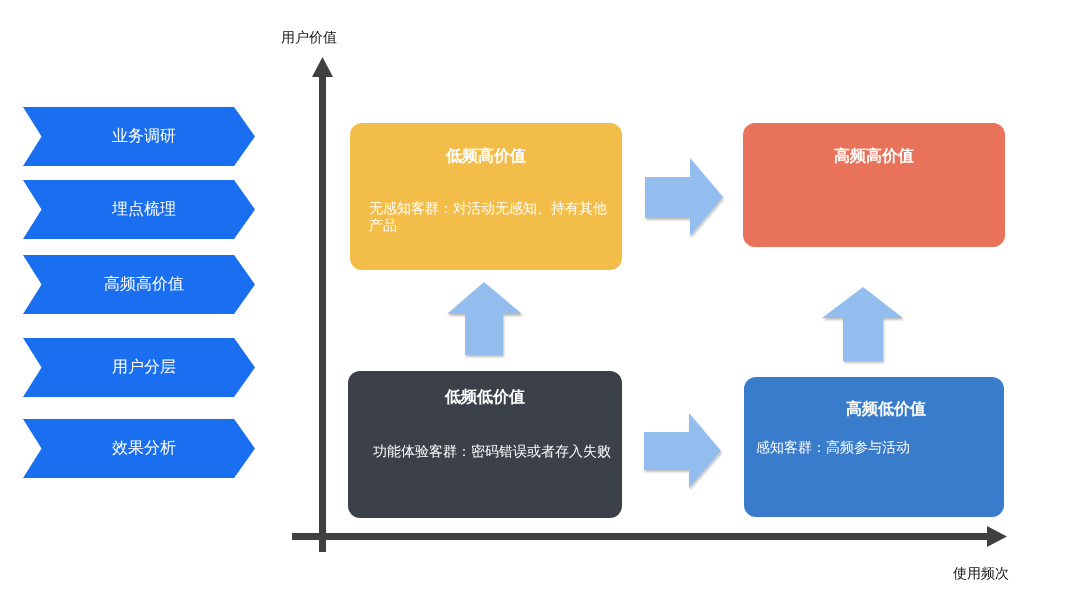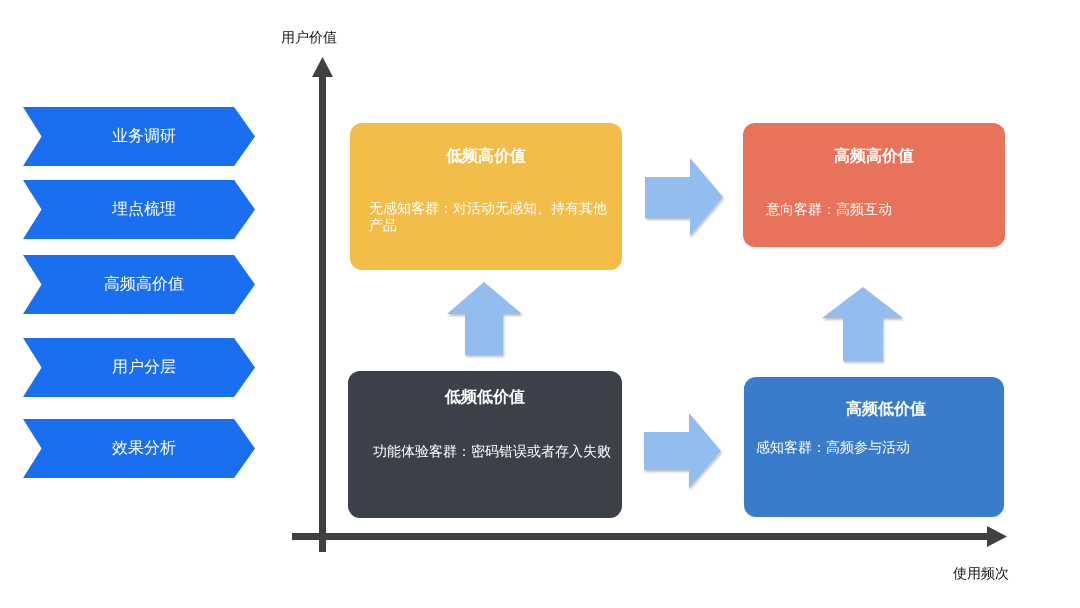--- a/index.html
+++ b/index.html
@@ -74,21 +74,20 @@
 <div class="axis-label" style="left:281px; top:29px;">用户价值</div>
 <div class="axis-label" style="left:953px; top:565px;">使用频次</div>
 
 <div class="card" style="left:350px; top:123px; width:272px; height:147px; background:#f3bd4a;">
   <div class="title" style="top:23px;">低频高价值</div>
   <div class="desc" style="left:19px; top:77px; width:246px;">无感知客群：对活动无感知、持有其他产品</div>
 </div>
 
 <div class="card" style="left:743px; top:123px; width:262px; height:124px; background:#e9735a;">
   <div class="title" style="top:23px;">高频高价值</div>
-  <div class="desc" style="left:23px; top:78px; width:230px;">意向客群：高频互动</div>
 </div>
 
 <div class="card" style="left:348px; top:371px; width:274px; height:147px; background:#3b4049;">
   <div class="title" style="top:16px;">低频低价值</div>
   <div class="desc" style="left:25px; top:72px; width:245px;">功能体验客群：密码错误或者存入失败</div>
 </div>
 
 <div class="card" style="left:744px; top:377px; width:260px; height:140px; background:#3a7ccc;">
   <div class="title" style="top:22px;margin-left:12px;">高频低价值</div>
   <div class="desc" style="left:12px; top:62px; width:240px;">感知客群：高频参与活动</div>

